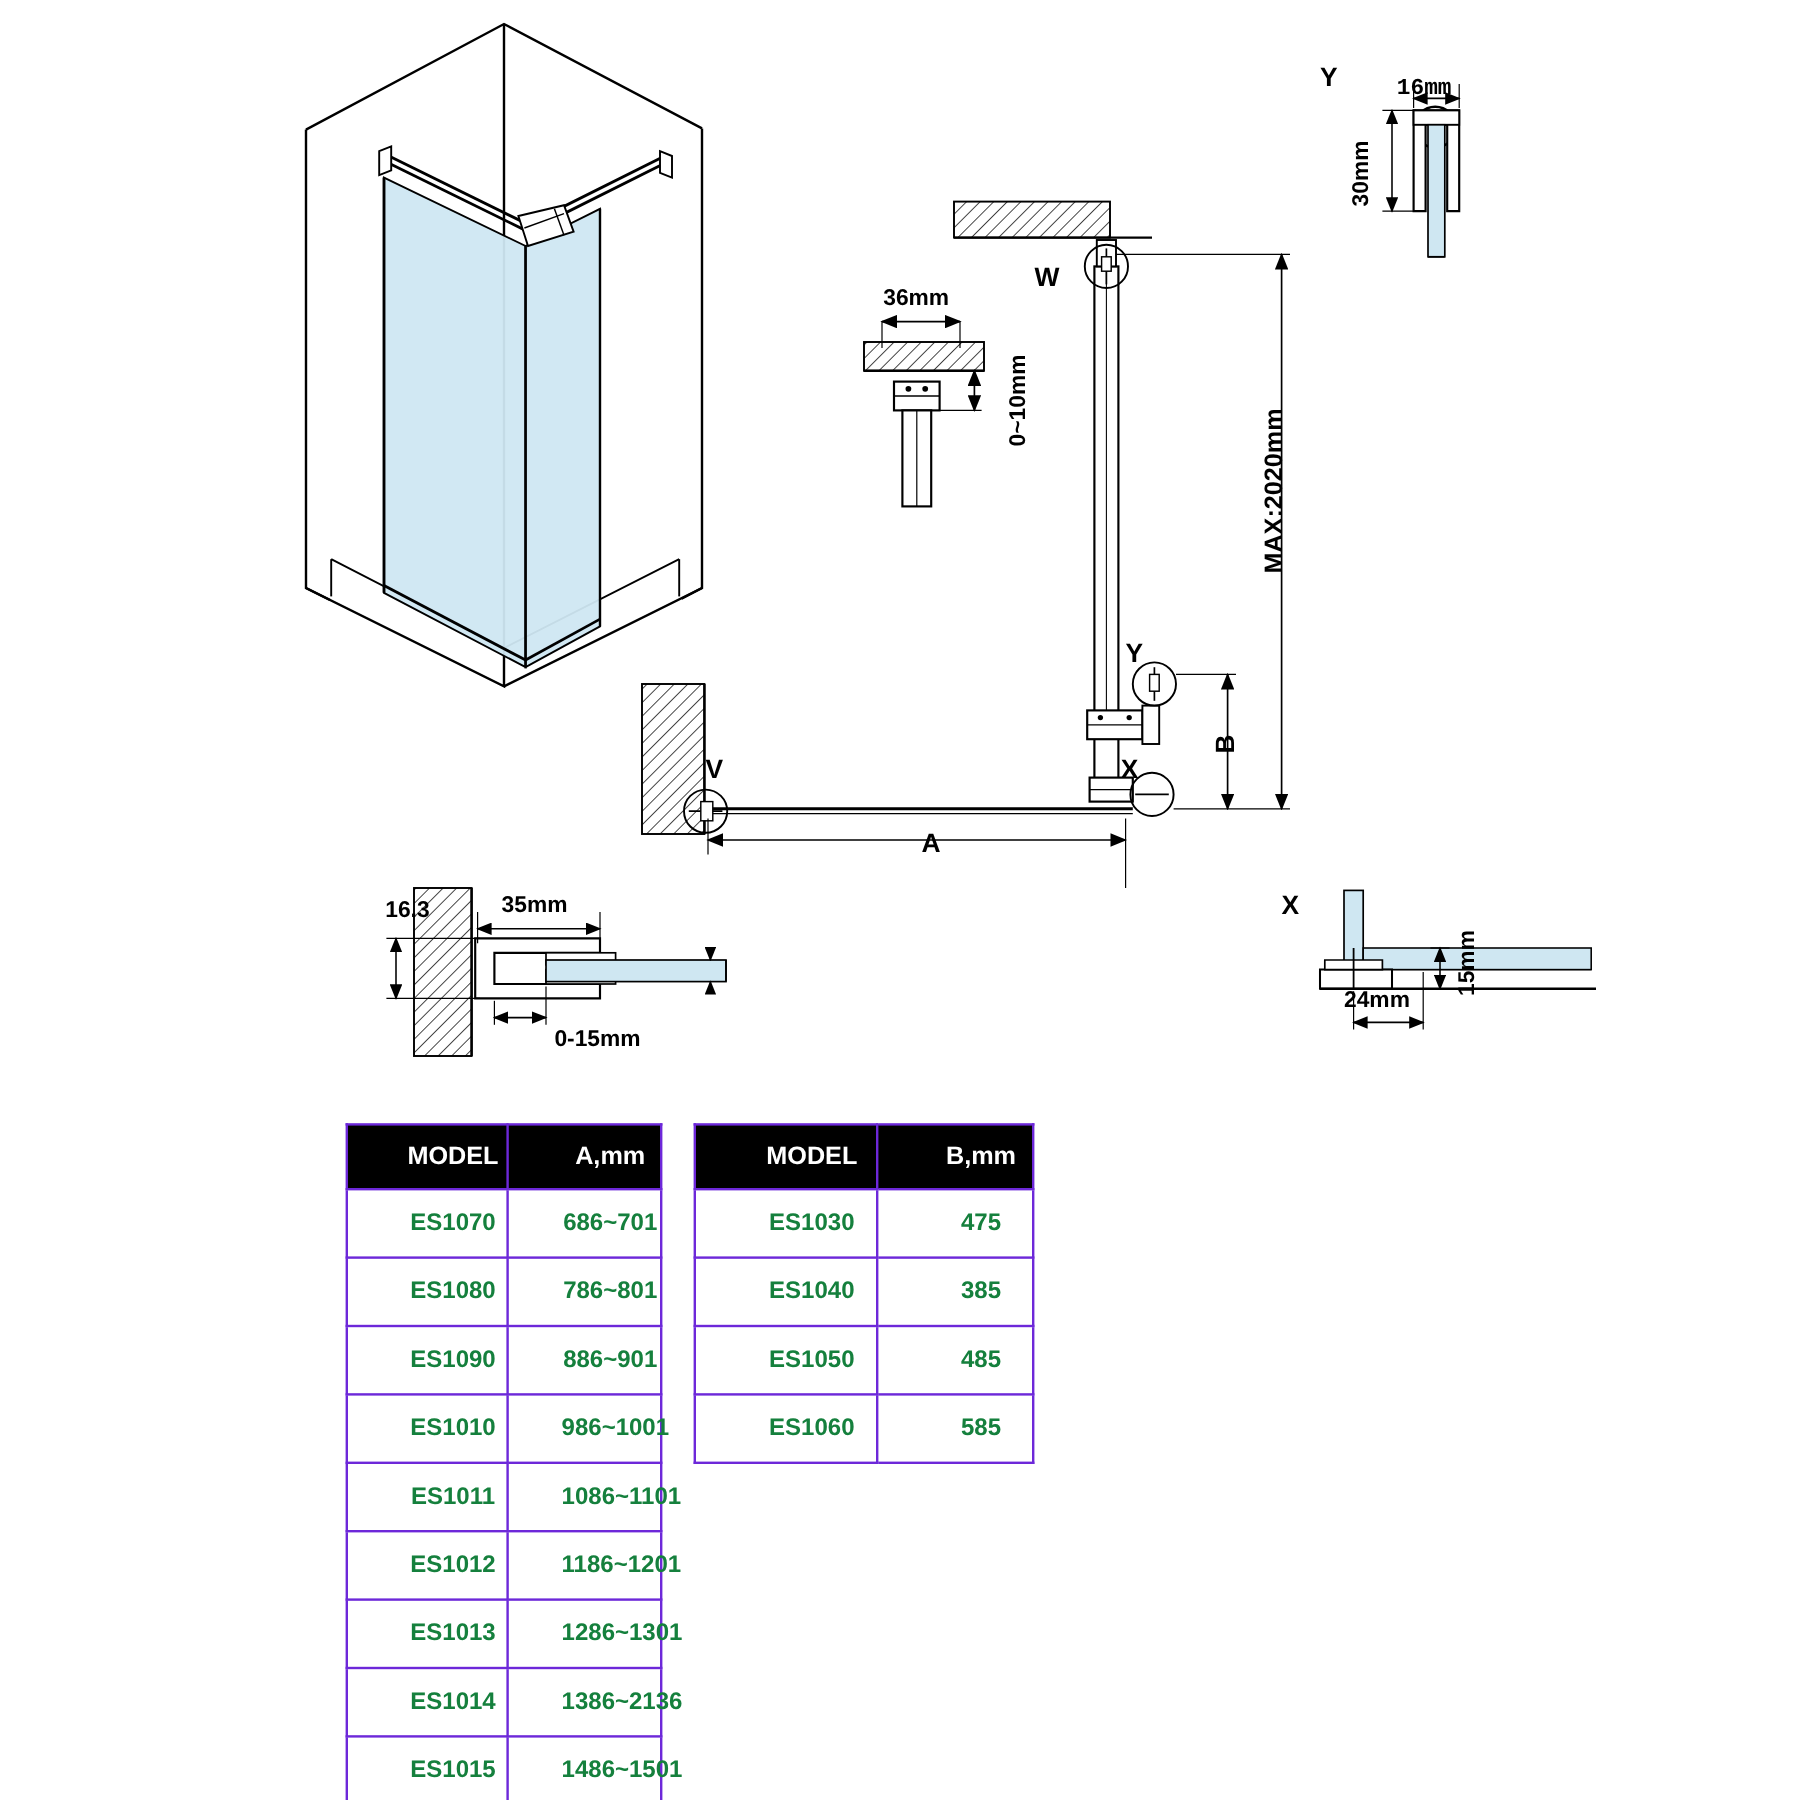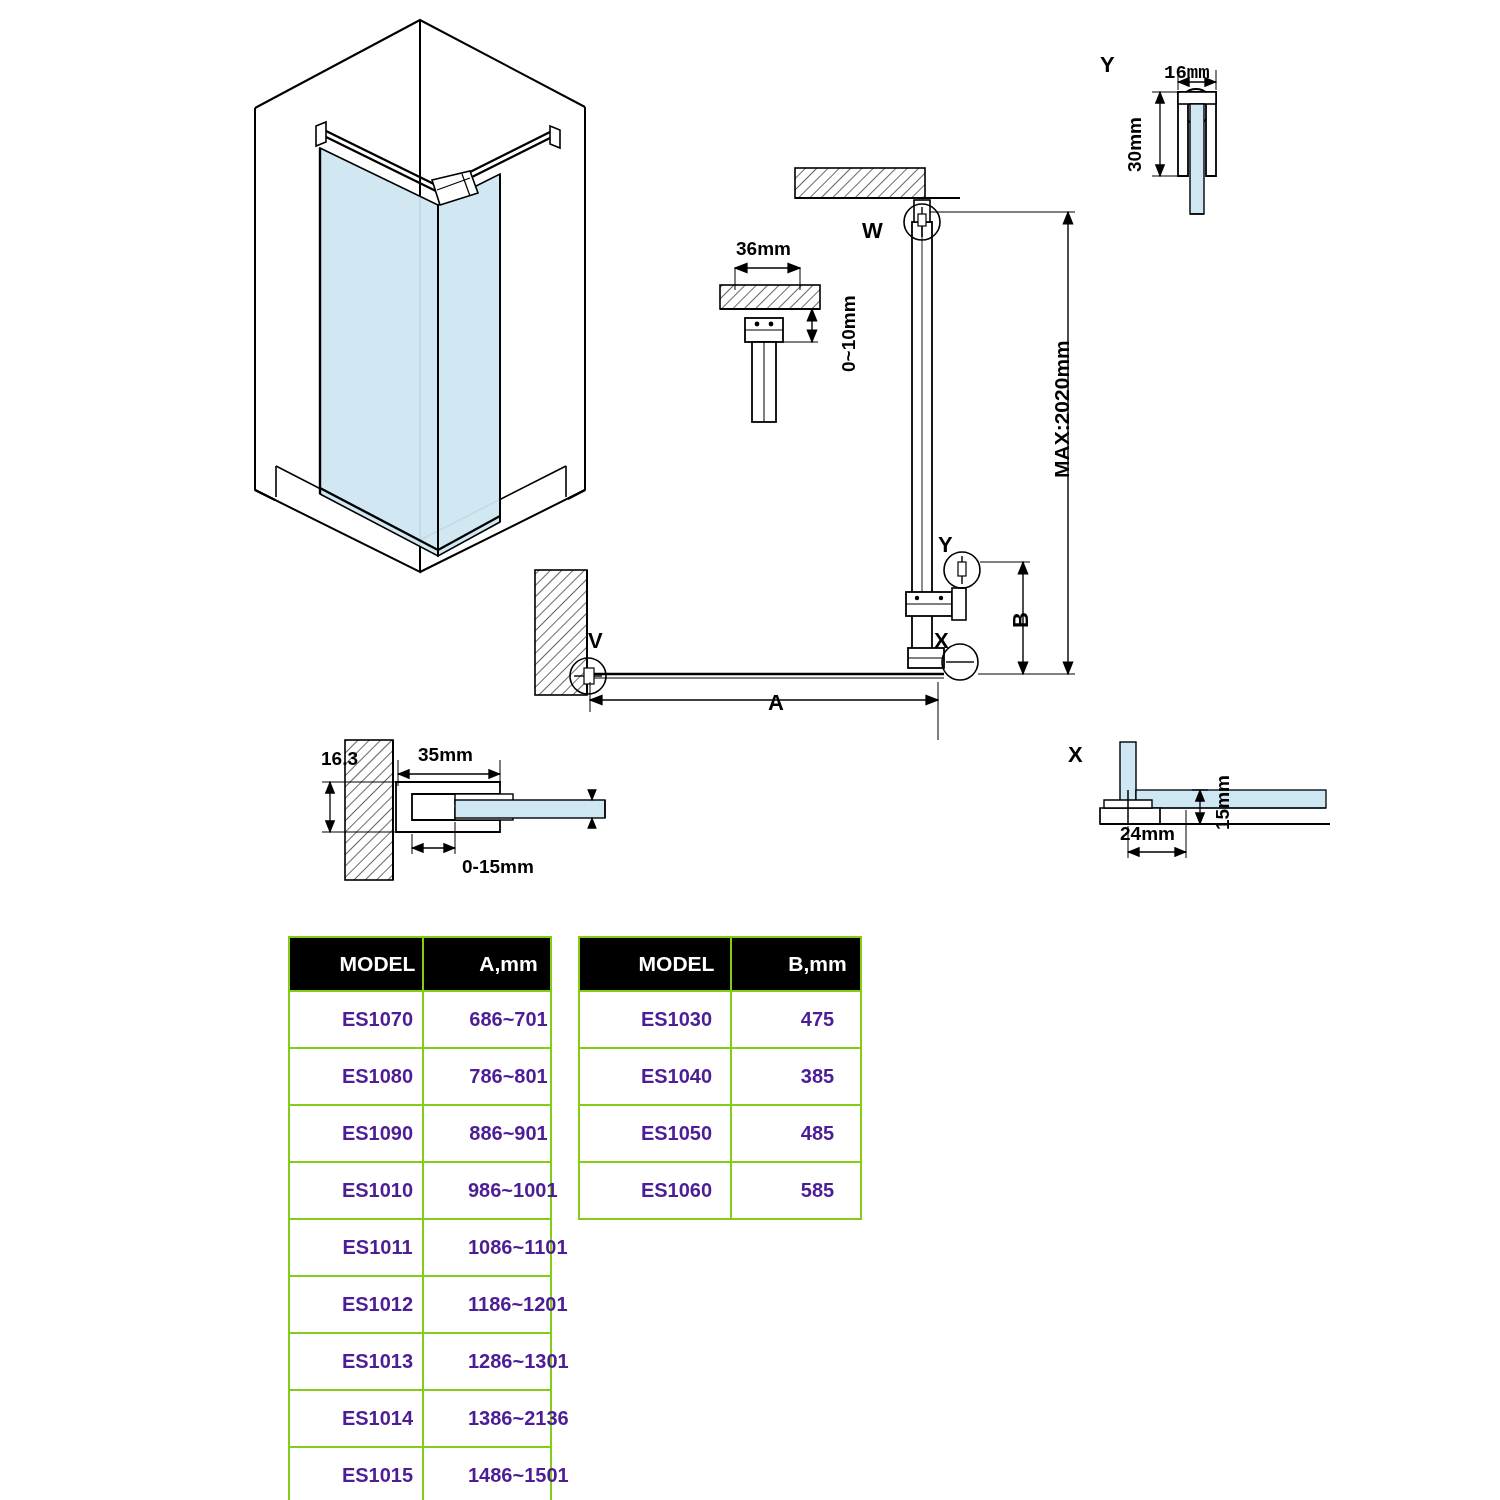--- a/index.html
+++ b/index.html
@@ -40,35 +40,35 @@
     transform-origin: left top;
     transform: rotate(-90deg);
   }
   
   .tbl {
     position: absolute;
     border-collapse: collapse;
     table-layout: fixed;
   }
   .tbl th, .tbl td {
-    border: 2px solid #84cc16;
+    border: 2px solid #6d28d9;
     text-align: center;
     font-family: "Liberation Sans", sans-serif;
     font-weight: bold;
     padding-left: 44px;
   }
   .tbl thead th {
     background: #000;
     color: #fff;
     font-size: 21px;
     height: 50px;
   }
   .tbl tbody td {
     background: #fff;
-    color: #4c1d95;
+    color: #15803d;
     font-size: 20px;
     height: 53px;
   }
   #table-a { left: 288px; top: 936px; width: 262px; }
   #table-a col.c1 { width: 134px; }
   #table-a col.c2 { width: 128px; }
   #table-b { left: 578px; top: 936px; width: 282px; }
   #table-b col.c1 { width: 152px; }
   #table-b col.c2 { width: 130px; }
 </style>

